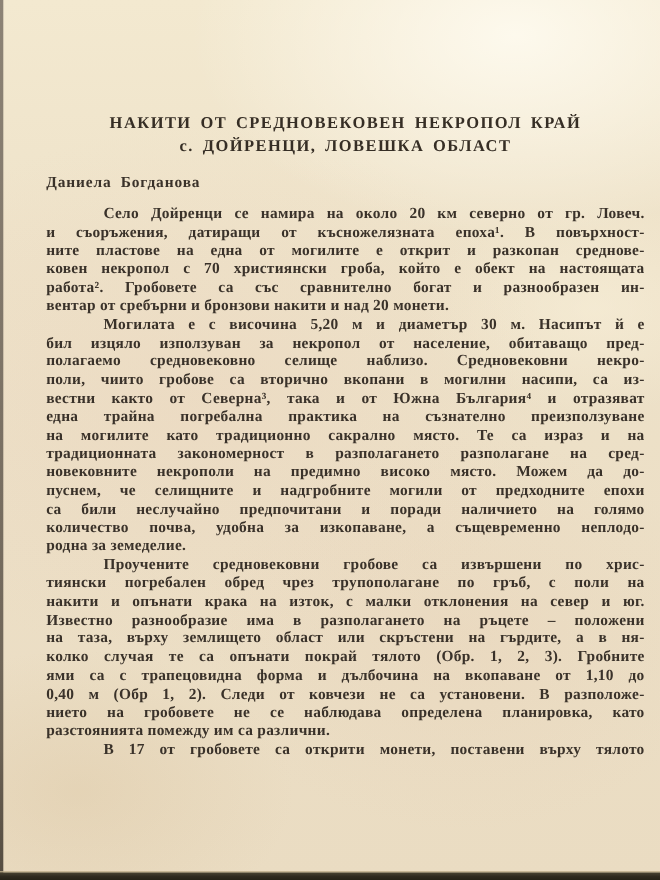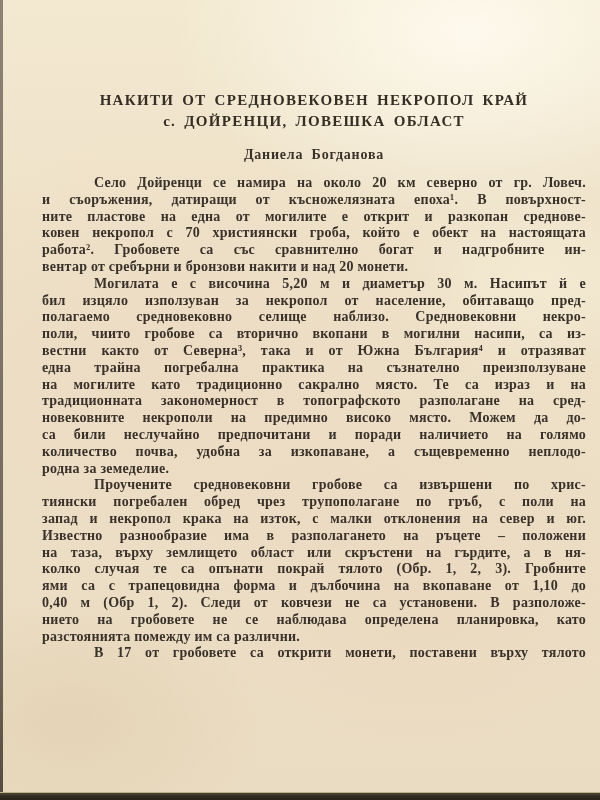--- a/index.html
+++ b/index.html
@@ -32,36 +32,35 @@
   .edge-bottom {
     position: absolute;
     left: 0; right: 0; bottom: 0;
     height: 7px;
     background: linear-gradient(180deg, #4a4433 0%, #2e2a1f 55%, #262318 100%);
     border-top: 1px solid #bfae8c;
   }
   .content {
     position: absolute;
     left: 42px;
-    top: 4px;
+    top: 16px;
     width: 544px;
   }
   .title {
     margin-top: 86px;
     text-align: center;
     font-weight: bold;
     font-size: 15px;
     line-height: 21px;
     letter-spacing: 1.3px;
     word-spacing: 3px;
     color: #362e25;
   }
   .author {
     margin-top: 15px;
-    text-align: center;
     font-weight: bold;
     font-size: 14px;
     letter-spacing: 0.8px;
     word-spacing: 4px;
     color: #3a322a;
   }
   .body-text {
     margin-top: 12px;
     font-weight: bold;
     font-size: 14px;
@@ -94,41 +93,42 @@
       <div>НАКИТИ ОТ СРЕДНОВЕКОВЕН НЕКРОПОЛ КРАЙ</div>
       <div>с. ДОЙРЕНЦИ, ЛОВЕШКА ОБЛАСТ</div>
     </div>
     <div class="author">Даниела Богданова</div>
     <div class="body-text" id="body-text">
         <div>
           <div class="body-line first-line">Село Дойренци се намира на около 20 км северно от гр. Ловеч.</div>
           <div class="body-line">и съоръжения, датиращи от късножелязната епоха¹. В повърхност-</div>
           <div class="body-line">ните пластове на една от могилите е открит и разкопан среднове-</div>
           <div class="body-line">ковен некропол с 70 християнски гроба, който е обект на настоящата</div>
-          <div class="body-line">работа². Гробовете са със сравнително богат и надгробните ин-</div>
+          <div class="body-line">работа². Гробовете са със сравнително богат и разнообразен ин-</div>
           <div class="body-line last-line">вентар от сребърни и бронзови накити и над 20 монети.</div>
         </div>
         <div>
           <div class="body-line first-line">Могилата е с височина 5,20 м и диаметър 30 м. Насипът й е</div>
           <div class="body-line">бил изцяло използуван за некропол от население, обитаващо пред-</div>
           <div class="body-line">полагаемо средновековно селище наблизо. Средновековни некро-</div>
           <div class="body-line">поли, чиито гробове са вторично вкопани в могилни насипи, са из-</div>
           <div class="body-line">вестни както от Северна³, така и от Южна България⁴ и отразяват</div>
           <div class="body-line">една трайна погребална практика на съзнателно преизползуване</div>
           <div class="body-line">на могилите като традиционно сакрално място. Те са израз и на</div>
-          <div class="body-line">традиционната закономерност в топографското разполагане на сред-</div>
+          <div class="body-line">традиционната закономерност в разполагането разполагане на сред-</div>
           <div class="body-line">новековните некрополи на предимно високо място. Можем да до-</div>
+          <div class="body-line">пуснем, че селищните и надгробните могили от предходните епохи</div>
           <div class="body-line">са били неслучайно предпочитани и поради наличието на голямо</div>
           <div class="body-line">количество почва, удобна за изкопаване, а същевременно неплодо-</div>
           <div class="body-line last-line">родна за земеделие.</div>
         </div>
         <div>
           <div class="body-line first-line">Проучените средновековни гробове са извършени по хрис-</div>
           <div class="body-line">тиянски погребален обред чрез трупополагане по гръб, с поли на</div>
-          <div class="body-line">запад и некропол крака на изток, с малки отклонения на север и юг.</div>
+          <div class="body-line">накити и опънати крака на изток, с малки отклонения на север и юг.</div>
           <div class="body-line">Известно разнообразие има в разполагането на ръцете – положени</div>
           <div class="body-line">на таза, върху землището област или скръстени на гърдите, а в ня-</div>
           <div class="body-line">колко случая те са опънати покрай тялото (Обр. 1, 2, 3). Гробните</div>
           <div class="body-line">ями са с трапецовидна форма и дълбочина на вкопаване от 1,10 до</div>
           <div class="body-line">0,40 м (Обр 1, 2). Следи от ковчези не са установени. В разположе-</div>
           <div class="body-line">нието на гробовете не се наблюдава определена планировка, като</div>
           <div class="body-line last-line">разстоянията помежду им са различни.</div>
         </div>
         <div>
           <div class="body-line first-line last-line force-justify">В 17 от гробовете са открити монети, поставени върху тялото</div>

